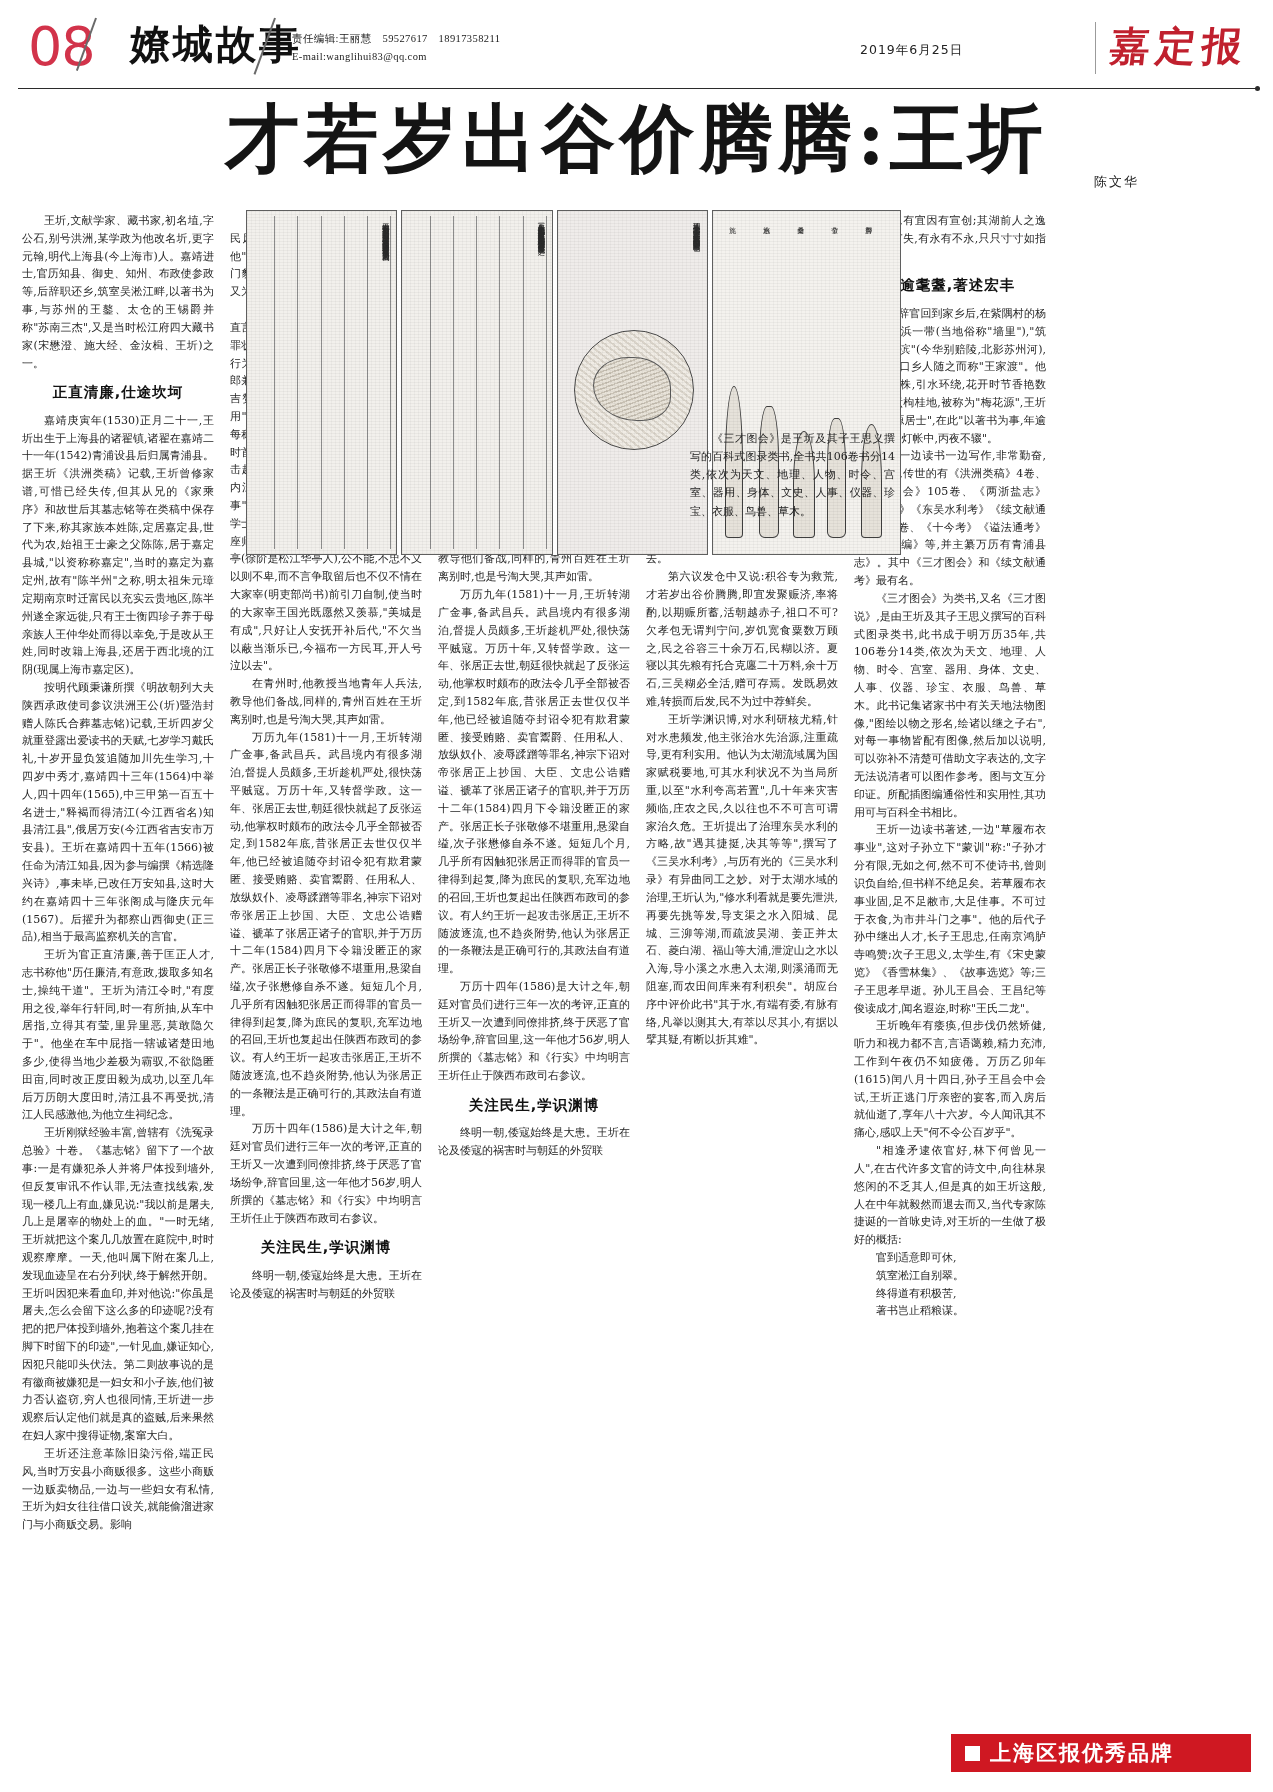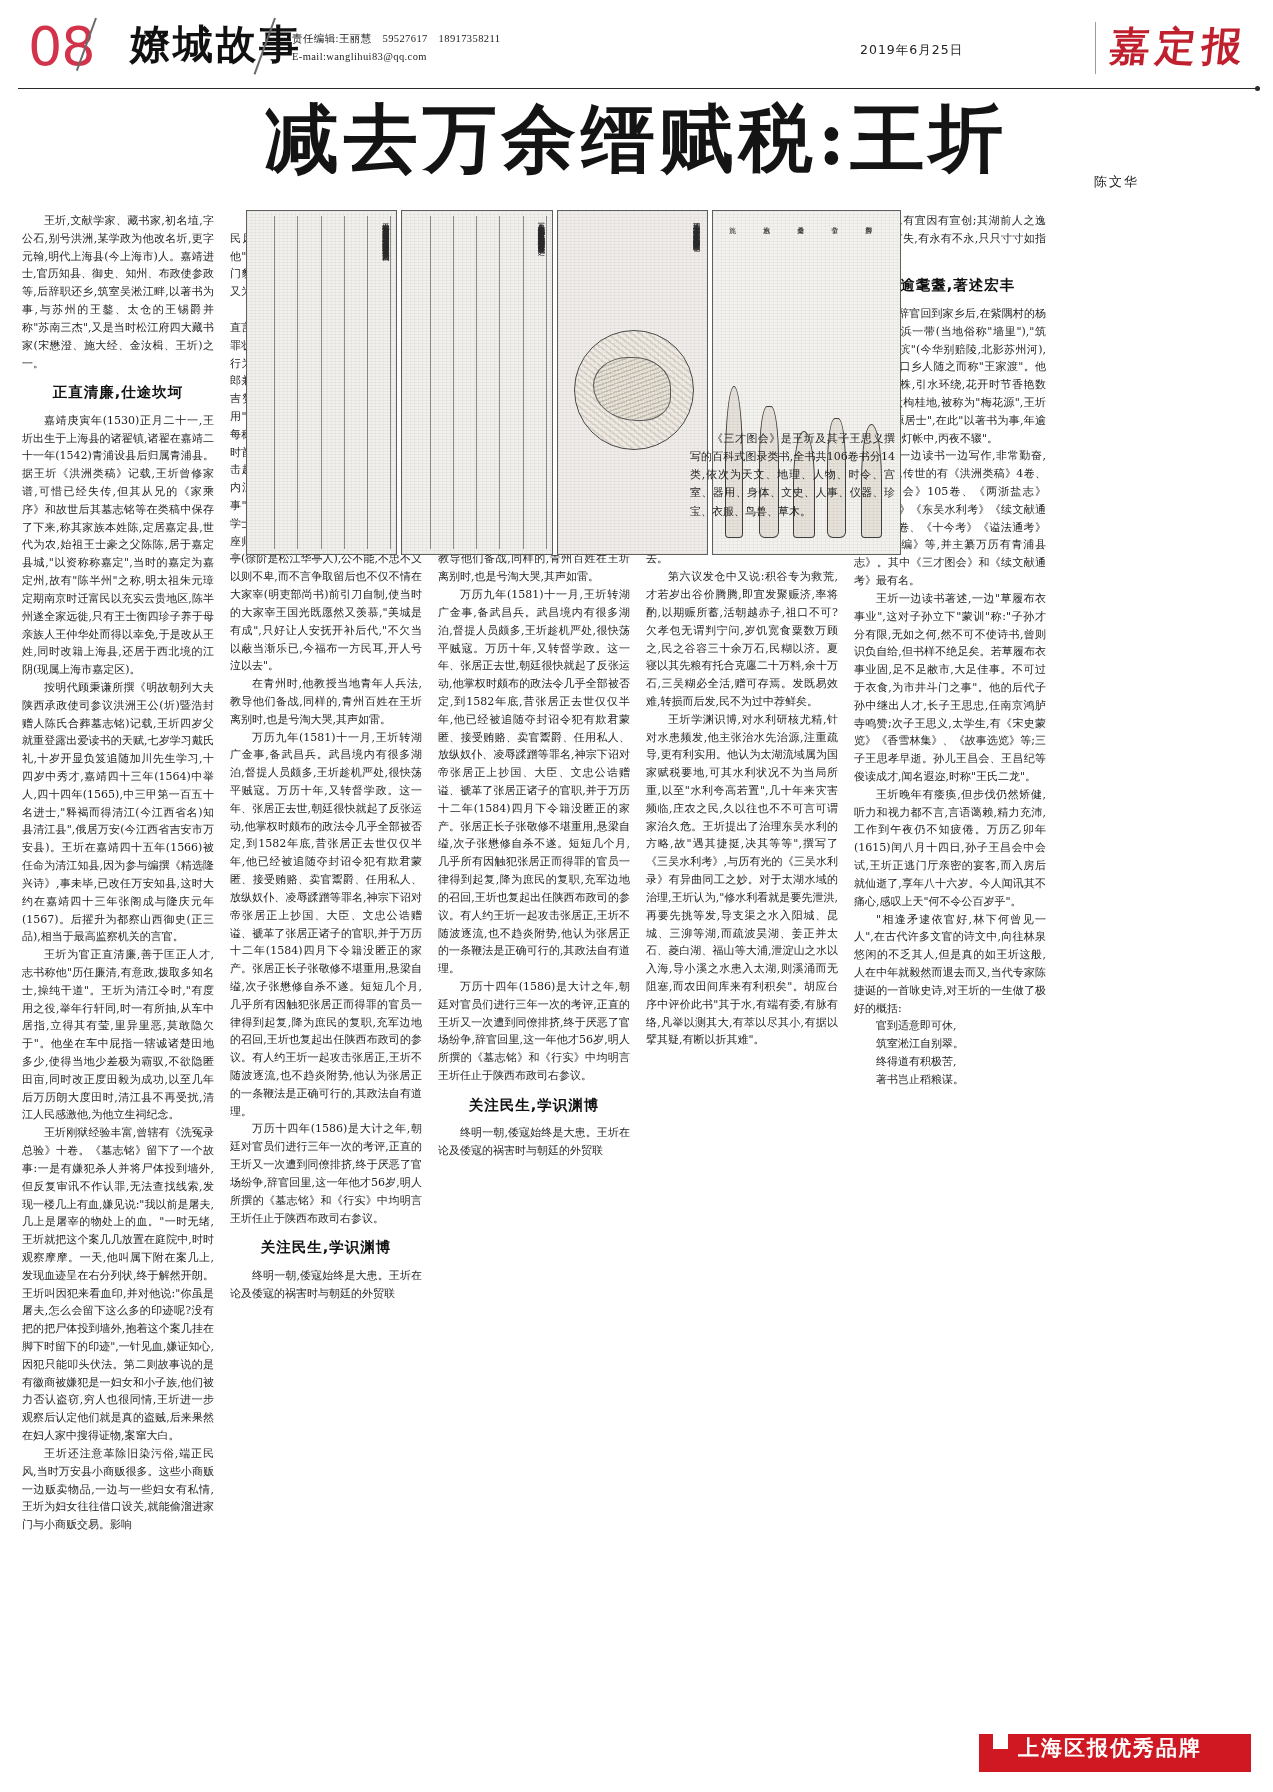--- a/index.html
+++ b/index.html
@@ -153,22 +153,22 @@
   .fig-caption{
     position:absolute;left:690px;top:430px;width:205px;
     font-family:"DejaVu Serif","Liberation Serif",serif;
     font-size:11px;line-height:1.65;color:#1f1f1f;text-align:justify;
     text-indent:2em;
   }
 
   
   .brand-badge{
     position:absolute;right:22px;bottom:20px;
-    width:272px;height:38px;background:#cf1822;
-    display:flex;gap:10px;
+    width:300px;height:38px;background:#cf1822;
+    display:flex;align-items:center;gap:10px;
     padding-left:14px;box-sizing:border-box;margin-left:45px;
   }
   .brand-badge .sq{
     width:15px;height:15px;background:#ffffff;flex:0 0 auto;
   }
   .brand-badge .txt{
     font-family:"DejaVu Sans","Liberation Sans",sans-serif;
     font-size:21px;font-weight:700;color:#ffffff;letter-spacing:2px;
   }
 
@@ -194,21 +194,21 @@
     <div class="editor-info">
       <div>责任编辑:王丽慧　59527617　18917358211</div>
       <div>E-mail:wanglihui83@qq.com</div>
     </div>
     <div class="issue-date">2019年6月25日</div>
     <div class="masthead-divider"></div>
     <div class="paper-logo">嘉定报</div>
     <div class="header-rule"></div>
   </div>
 
-  <div class="headline">减去万余缙赋税:王圻</div>
+  <div class="headline">才若岁出谷价腾腾:王圻</div>
   <div class="byline">陈文华</div>
 
   <div class="cols">
     <div class="col" id="c0">
         <p>王圻,文献学家、藏书家,初名埴,字公石,别号洪洲,某学政为他改名圻,更字元翰,明代上海县(今上海市)人。嘉靖进士,官历知县、御史、知州、布政使参政等,后辞职还乡,筑室吴淞江畔,以著书为事,与苏州的王鏊、太仓的王锡爵并称"苏南三杰",又是当时松江府四大藏书家(宋懋澄、施大经、金汝楫、王圻)之一。</p>
         <h3 class="sub-head">正直清廉,仕途坎坷</h3>
         <p>嘉靖庚寅年(1530)正月二十一,王圻出生于上海县的诸翟镇,诸翟在嘉靖二十一年(1542)青浦设县后归属青浦县。据王圻《洪洲类稿》记载,王圻曾修家谱,可惜已经失传,但其从兄的《家乘序》和故世后其墓志铭等在类稿中保存了下来,称其家族本姓陈,定居嘉定县,世代为农,始祖王士豪之父陈陈,居于嘉定县城,"以资称称嘉定",当时的嘉定为嘉定州,故有"陈半州"之称,明太祖朱元璋定期南京时迁富民以充实云贵地区,陈半州遂全家远徙,只有王士衡四珍子养于母亲族人王仲华处而得以幸免,于是改从王姓,同时改籍上海县,还居于西北境的江阴(现属上海市嘉定区)。</p>
         <p>按明代顾秉谦所撰《明故朝列大夫陕西承政使司参议洪洲王公(圻)暨浩封赠人陈氏合葬墓志铭)记载,王圻四岁父就重登露出爱读书的天赋,七岁学习戴氏礼,十岁开显负笈追随加川先生学习,十四岁中秀才,嘉靖四十三年(1564)中举人,四十四年(1565),中三甲第一百五十名进士,"释褐而得清江(今江西省名)知县清江县",俄居万安(今江西省吉安市万安县)。王圻在嘉靖四十五年(1566)被任命为清江知县,因为参与编撰《精选隆兴诗》,事未毕,已改任万安知县,这时大约在嘉靖四十三年张阁成与隆庆元年(1567)。后擢升为都察山西御史(正三品),相当于最高监察机关的言官。</p>
         <p>王圻为官正直清廉,善于匡正人才,志书称他"历任廉清,有意政,拨取多知名士,操纯干道"。王圻为清江令时,"有度用之役,举年行轩同,时一有所抽,从车中居指,立得其有莹,里异里恶,莫敢隐欠于"。他坐在车中屁指一辖诚诸楚田地多少,使得当地少差极为霸驭,不欲隐匿田亩,同时改正度田毅为成功,以至几年后万历朗大度田时,清江县不再受扰,清江人民感激他,为他立生祠纪念。</p>
         <p>王圻刚狱经验丰富,曾辖有《洗冤录总验》十卷。《墓志铭》留下了一个故事:一是有嫌犯杀人并将尸体投到墙外,但反复审讯不作认罪,无法查找线索,发现一楼几上有血,嫌见说:"我以前是屠夫,几上是屠宰的物处上的血。"一时无绪,王圻就把这个案几几放置在庭院中,时时观察摩摩。一天,他叫属下附在案几上,发现血迹呈在右分列状,终于解然开朗。王圻叫因犯来看血印,并对他说:"你虽是屠夫,怎么会留下这么多的印迹呢?没有把的把尸体投到墙外,抱着这个案几挂在脚下时留下的印迹",一针见血,嫌证知心,因犯只能叩头伏法。第二则故事说的是有徽商被嫌犯是一妇女和小子族,他们被力否认盗窃,穷人也很同情,王圻进一步观察后认定他们就是真的盗贼,后来果然在妇人家中搜得证物,案窜大白。</p>
@@ -236,20 +236,21 @@
         <p>系在一起,他认为:"倭寇之为害,民之币糖之不开;市舶之不开,由于吏申不不许许,许其人直,通其市朝,中外成得其利,寇特不寇矣。"海贼不能罕静的根本原因,王圻引用了吴渊嘏论市舶利害之语:"正因为商通不通,利益而在,人之处之,不免巧生计较,高销而为渔;高通既通,则造又可以持为海。"他主张设市舶,开展贸易,鼓励海外合法贸易,防止官吏查缉病商纳民,国家就可以享无穷之利;反之,海禁严,私贩兴,利因私生,国家反受其害,这种观点在当时是非常具有远见的。</p>
         <p>赈所以赒穷民,若栖得过之家,损遏大援,既能百计承活,惟穷民业以待赈。赒之勿宜急,赒之法宜均,领借仁明掌印官亲查,临仓调停给散,不使有滥,更专不致滥籍。灾期赈借陋给,不能既足等候。万一无村城堰,则用身有民也,勿使私窃之,点特陵之民,不致既之公下,仲之中途去。</p>
         <p>第六议发仓中又说:积谷专为救荒,才若岁出谷价腾腾,即宜发聚赈济,率将酌,以期赈所蓄,活朝越赤子,祖口不可?欠孝包无谓判宁问,岁饥宽食粟数万顾之,民之谷容三十余万石,民糊以济。夏寝以其先粮有托合克廛二十万料,余十万石,三吴糊必全活,赠可存焉。发既易效难,转损而后发,民不为过中荐鲜矣。</p>
         <p>王圻学渊识博,对水利研核尤精,针对水患频发,他主张治水先治源,注重疏导,更有利实用。他认为太湖流域属为国家赋税要地,可其水利状况不为当局所重,以至"水利夸高若置",几十年来灾害频临,庄农之民,久以往也不不可言可谓家治久危。王圻提出了治理东吴水利的方略,故"遇其捷挺,决其等等",撰写了《三吴水利考》,与历有光的《三吴水利录》有异曲同工之妙。对于太湖水域的治理,王圻认为,"修水利看就是要先泄洪,再要先挑等发,导支渠之水入阳城、昆城、三泖等湖,而疏波昊湖、姜正并太石、菱白湖、福山等大浦,泄淀山之水以入海,导小溪之水患入太湖,则溪涌而无阻塞,而农田间库来有利积矣"。胡应台序中评价此书"其于水,有端有委,有脉有络,凡举以测其大,有萃以尽其小,有据以擘其疑,有断以折其难"。</p>
       </div>
     <div class="col" id="c4">
         <p>有意,有宜因有宣创;其湖前人之逸功,有得有失,有永有不永,只只寸寸如指诸掌"。</p>
         <h3 class="sub-head">年逾耄耋,著述宏丰</h3>
         <p>王圻辞官回到家乡后,在紫隅村的杨家巷庄家浜一带(当地俗称"墙里"),"筑室淞江之滨"(今华别赔陵,北影苏州河),江畔的渡口乡人随之而称"王家渡"。他植梅几千株,引水环绕,花开时节香艳数里,成为煮枸桂地,被称为"梅花源",王圻自号"梅源居士",在此"以著书为事,年逾耄耋,犹苦灯帐中,丙夜不辍"。</p>
         <p>王圻一边读书一边写作,非常勤奋,著述宏丰,传世的有《洪洲类稿》4卷、《三才图会》105卷、《两浙盐志》《海防志》《东吴水利考》《续文献通考》254卷、《十今考》《谥法通考》《稗史类编》等,并主纂万历有青浦县志》。其中《三才图会》和《续文献通考》最有名。</p>
+        <p>《三才图会》为类书,又名《三才图说》,是由王圻及其子王思义撰写的百科式图录类书,此书成于明万历35年,共106卷分14类,依次为天文、地理、人物、时令、宫室、器用、身体、文史、人事、仪器、珍宝、衣服、鸟兽、草木。此书记集诸家书中有关天地法物图像,"图绘以物之形名,绘诸以继之子右",对每一事物皆配有图像,然后加以说明,可以弥补不清楚可借助文字表达的,文字无法说清者可以图作参考。图与文互分印证。所配插图编通俗性和实用性,其功用可与百科全书相比。</p>
         <p>王圻一边读书著述,一边"草履布衣事业",这对子孙立下"蒙训"称:"子孙才分有限,无如之何,然不可不使诗书,曾则识负自给,但书样不绝足矣。若草履布衣事业固,足不足敝市,大足佳事。不可过于衣食,为市井斗门之事"。他的后代子孙中继出人才,长子王思忠,任南京鸿胪寺鸣赞;次子王思义,太学生,有《宋史蒙览》《香雪林集》、《故事选览》等;三子王思孝早逝。孙儿王昌会、王昌纪等俊读成才,闻名遐迩,时称"王氏二龙"。</p>
         <p>王圻晚年有痿痪,但步伐仍然矫健,听力和视力都不言,言语蔼赖,精力充沛,工作到午夜仍不知疲倦。万历乙卯年(1615)闰八月十四日,孙子王昌会中会试,王圻正逃门厅亲密的宴客,而入房后就仙逝了,享年八十六岁。今人闻讯其不痛心,感叹上天"何不令公百岁乎"。</p>
         <p>"相逢矛逮依官好,林下何曾见一人",在古代许多文官的诗文中,向往林泉悠闲的不乏其人,但是真的如王圻这般,人在中年就毅然而退去而又,当代专家陈捷诞的一首咏史诗,对王圻的一生做了极好的概括:</p>
         <p>官到适意即可休,</p>
         <p>筑室淞江自别翠。</p>
         <p>终得道有积极苦,</p>
         <p>著书岂止稻粮谋。</p>
       </div>
     <div class="col" id="c5"></div>
   </div>

